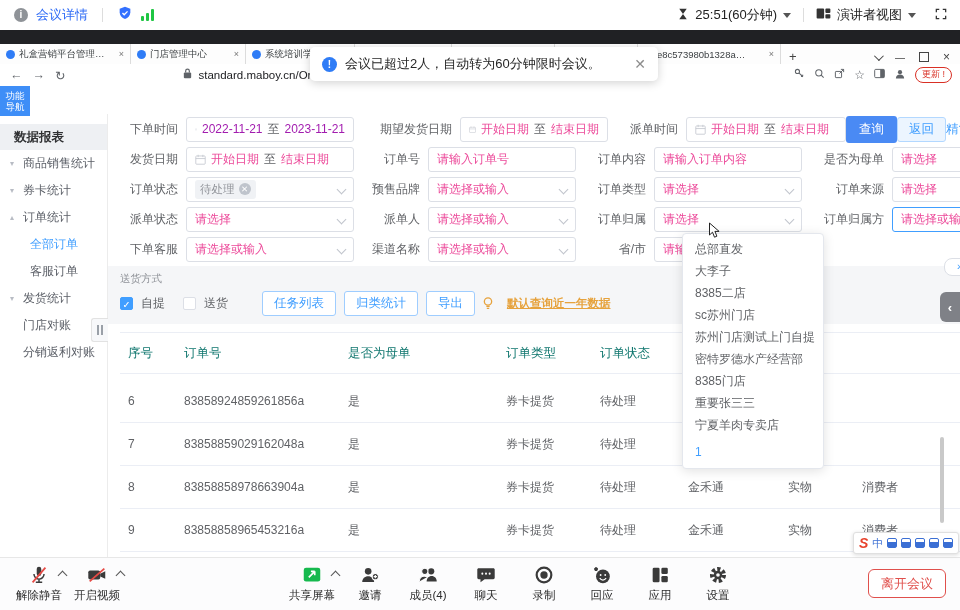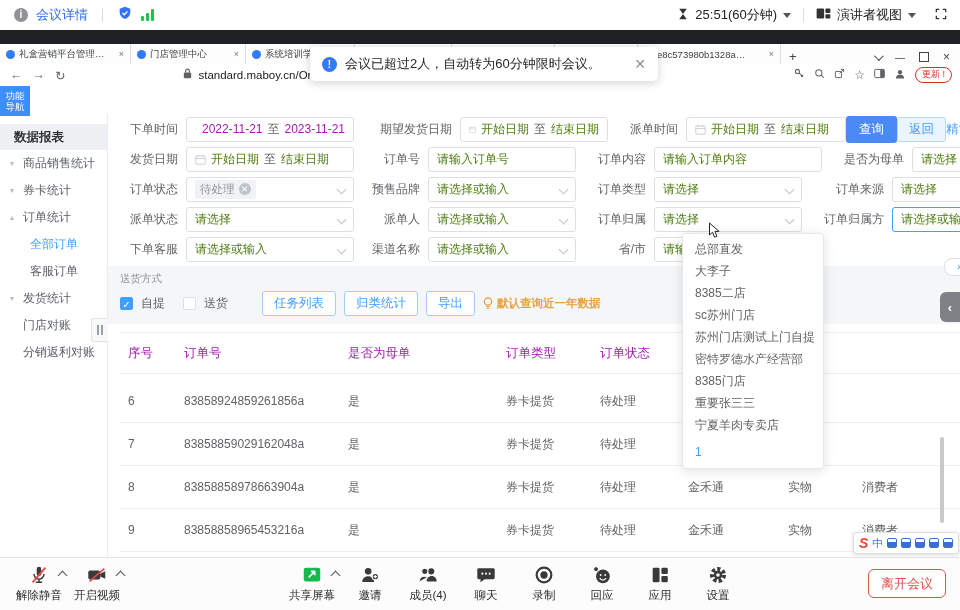--- a/index.html
+++ b/index.html
@@ -54,44 +54,44 @@
   .sb-sub{padding-left:30px;}
   .sb-active{color:#409eff;}
   .sb-handle{position:absolute;right:-1px;top:204px;width:16px;height:22px;background:#f7f8fa;border:1px solid #e2e2e2;border-right:none;border-radius:3px 0 0 3px;display:flex;align-items:center;justify-content:center;gap:2px;}
   .sb-handle i{display:block;width:2px;height:10px;background:#9aa0a8;}
   
   .content{position:absolute;left:108px;top:114px;right:0;bottom:52px;background:#fff;}
   .frow{height:30px;display:flex;align-items:center;padding-left:12px;font-size:12px;color:#606266;}
   .flab{text-align:right;flex:none;margin-right:8px;color:#606266;}
   .ctl{height:25px;border:1px solid #dcdfe6;border-radius:3px;background:#fff;display:flex;align-items:center;padding:0 8px;box-sizing:border-box;flex:none;gap:5px;color:#c0c4cc;font-size:12px;}
   .ctl .mr{margin-left:auto;}
-  .ph{color:#4d7c0f;white-space:nowrap;}
+  .ph{color:#ec4899;white-space:nowrap;}
   .val{color:#a21caf;white-space:nowrap;}
   .sep-to{color:#606266;}
   .chev{width:6px;height:6px;border-right:1.3px solid #c0c4cc;border-bottom:1.3px solid #c0c4cc;transform:rotate(45deg);flex:none;}
   .focused{border-color:#409eff;}
   .gap14{width:14px;flex:none;}
   .tagproc{background:#f0f2f5;border-radius:3px;height:19px;display:flex;align-items:center;padding:0 5px;gap:4px;font-size:11.5px;color:#909399;}
   .tag-x{width:12px;height:12px;border-radius:50%;background:#bfc4cc;color:#fff;font-size:8.5px;line-height:12px;text-align:center;}
   .btn-primary{background:#4a8af4;color:#fff;border-radius:3px;height:27px;padding:0 13px;font-size:12.5px;display:flex;align-items:center;flex:none;}
   .btn-plain{background:#ecf5ff;color:#409eff;border:1px solid #b3d8ff;border-radius:3px;height:25px;padding:0 11px;font-size:12.5px;display:flex;align-items:center;flex:none;box-sizing:border-box;}
   .lnk-blue{color:#409eff;font-size:12.5px;flex:none;}
   .expand-pill{position:absolute;left:836px;top:144px;width:30px;height:16px;border:1px solid #dcdfe6;border-radius:8px;color:#409eff;font-size:11px;text-align:center;line-height:14px;background:#fff;}
   
   .grayband{margin-top:2px;background:#f5f6f8;padding:6px 0 8px 12px;}
   .gb-title{font-size:10.5px;color:#909399;margin-bottom:5px;}
   .gb-row{display:flex;align-items:center;gap:8px;}
   .cb{width:13px;height:13px;border:1px solid #dcdfe6;border-radius:2px;background:#fff;box-sizing:border-box;flex:none;}
   .cb.on{background:#409eff;border-color:#409eff;color:#fff;font-size:9.5px;line-height:13px;text-align:center;}
   .cb.on::after{content:"✓";}
   .cb-lab{font-size:12px;color:#606266;margin-right:10px;}
-  .hintwrap{display:flex;align-items:center;gap:4px;color:#e6a23c;font-size:11.5px;font-weight:bold;}
+  .hintwrap{display:flex;align-items:center;gap:14px;color:#e6a23c;font-size:11.5px;font-weight:bold;text-decoration:underline;}
   
   .tbl{margin:8px 0 0 12px;border-collapse:collapse;table-layout:fixed;width:846px;border-top:1px solid #ebeef5;}
-  .tbl th{height:40px;font-weight:normal;color:#a21caf;font-size:12.5px;text-align:left;padding:0 8px;border-bottom:1px solid #ebeef5;vertical-align:middle;}
+  .tbl th{height:40px;font-weight:normal;color:#0f766e;font-size:12.5px;text-align:left;padding:0 8px;border-bottom:1px solid #ebeef5;vertical-align:middle;}
   .tbl td{height:42px;color:#606266;font-size:12px;padding:0 8px;border-bottom:1px solid #ebeef5;overflow:hidden;white-space:nowrap;}
   .tbl tr.sp td{height:6px;border-bottom:none;}
   .c0{width:40px}.c1{width:148px}.c2{width:142px}.c3{width:78px}.c4{width:72px}.c5{width:84px}.c6{width:58px}.c7{width:88px}.c8{width:76px}
   .t-orange{color:#e6a23c;}
   .t-link{color:#409eff;}
   
   .dropdown{position:absolute;left:682px;top:233px;width:140px;background:#fff;border:1px solid #e4e7ed;border-radius:4px;box-shadow:0 2px 12px rgba(0,0,0,.12);padding:4px 0;z-index:40;}
   .dd-item{height:22px;line-height:22px;padding:0 12px;font-size:12px;color:#606266;white-space:nowrap;overflow:hidden;}
   .dd-page{height:24px;line-height:24px;padding:0 12px;color:#409eff;font-size:12px;margin-top:4px;}
   .cursor{position:absolute;left:708px;top:222px;z-index:90;}
@@ -384,21 +384,21 @@
         <span class="sep-to">至</span>
         <span class="ph">结束日期</span>
       </span>
       <span class="gap14"></span>
       <span class="flab" style="width:52px">订单号</span>
       <span class="ctl" style="width:148px">
           <span class="ph">请输入订单号</span>
         </span>
       <span class="gap14"></span>
       <span class="flab" style="width:56px">订单内容</span>
-      <span class="ctl" style="width:168px">
+      <span class="ctl" style="width:148px">
           <span class="ph">请输入订单内容</span>
         </span>
       <span class="gap14"></span>
       <span class="flab" style="width:68px">是否为母单</span>
       <span class="ctl" style="width:120px">
           <span class="ph">请选择</span>
         </span>
     </div>
 
     <div class="frow">

